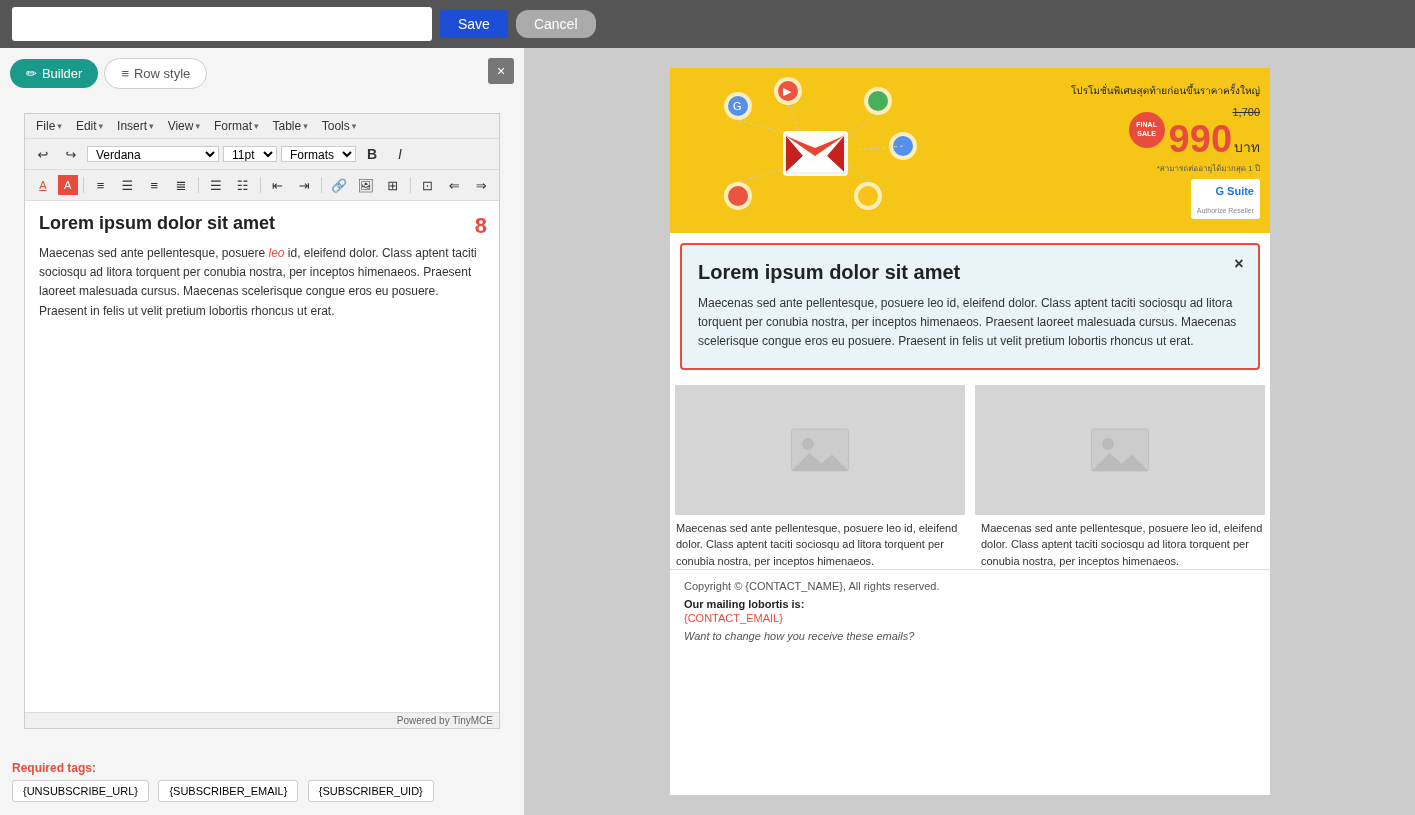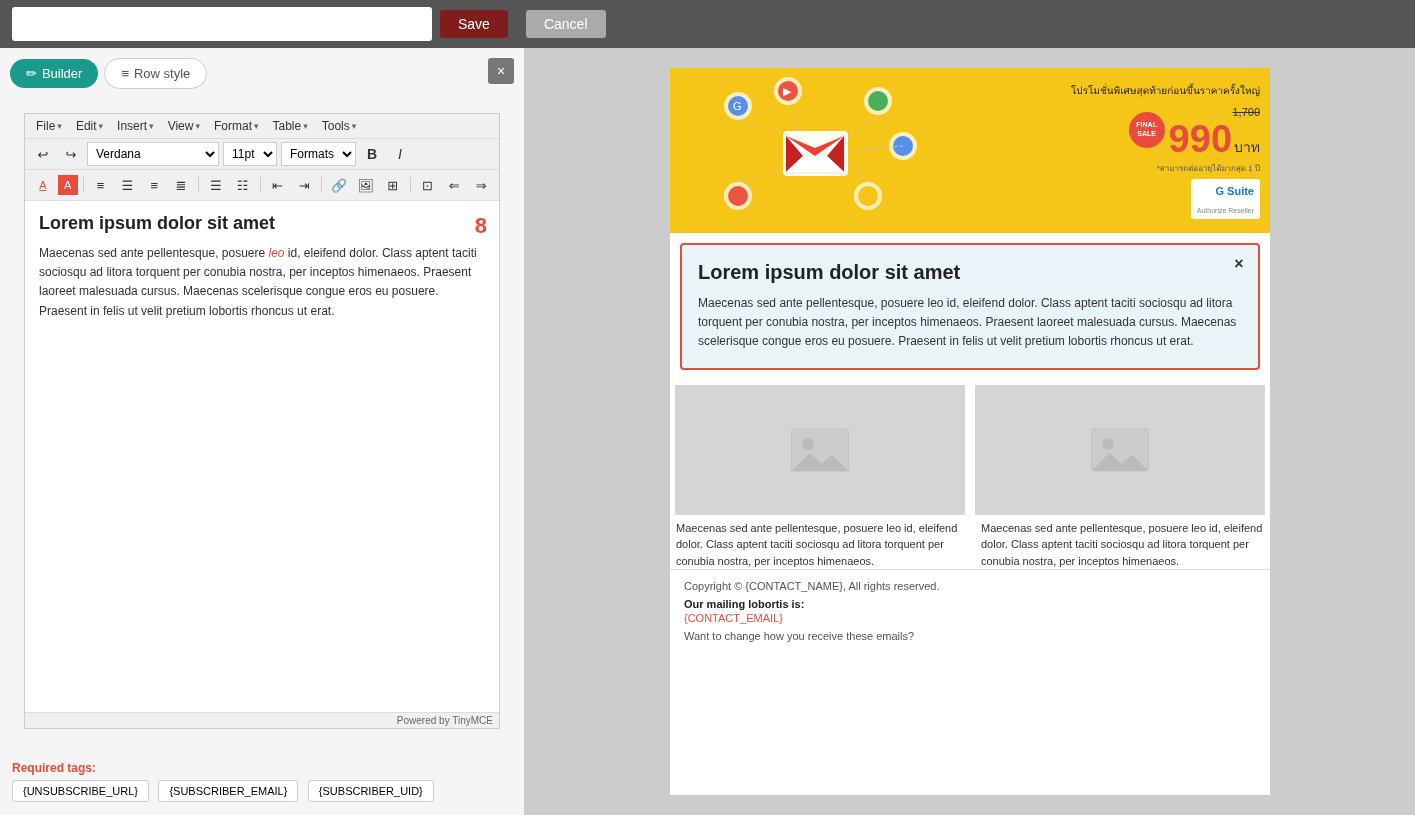--- a/index.html
+++ b/index.html
@@ -6,24 +6,24 @@
     body { font-family: Arial, sans-serif; background: #555; width: 1415px; height: 815px; overflow: hidden; }
 
     
     #topbar {
       display: flex; align-items: center; background: #555; padding: 6px 12px; gap: 8px; height: 48px;
     }
     #topbar input {
       width: 420px; height: 34px; padding: 0 10px; font-size: 14px; border: none; border-radius: 3px; background: #fff;
     }
     #topbar .btn-save {
-      background: #7f1d1d; color: #fff; border: none; border-radius: 3px; padding: 6px 18px; font-size: 14px; cursor: pointer;
+      background: #1d4ed8; color: #fff; border: none; border-radius: 3px; padding: 6px 18px; font-size: 14px; cursor: pointer;
     }
     #topbar .btn-cancel {
-      background: #aaa; color: #fff; border: none; border-radius: 3px; padding: 6px 18px; font-size: 14px; cursor: pointer; margin-left: 10px;
+      background: #aaa; color: #fff; border: none; border-radius: 12px; padding: 6px 18px; font-size: 14px; cursor: pointer;
     }
 
     
     #main { display: flex; height: calc(815px - 48px); }
 
     
     #left-panel {
       width: 525px; background: #f5f5f5; display: flex; flex-direction: column; border-right: 1px solid #ccc; position: relative;
     }
 
@@ -56,21 +56,21 @@
       background: #f0f0f0; border-bottom: 1px solid #ddd; padding: 3px 6px; display: flex; align-items: center; gap: 4px;
     }
     #toolbar3 {
       background: #f0f0f0; border-bottom: 1px solid #ddd; padding: 3px 6px; display: flex; align-items: center; gap: 3px;
     }
     .tb-btn {
       width: 24px; height: 24px; background: none; border: none; cursor: pointer; display: flex; align-items: center; justify-content: center;
       font-size: 13px; color: #333;
     }
     .tb-select {
-      height: 24px; font-size: 12px; border: 1px solid #ccc; background: #fff; padding: 0 4px; cursor: pointer;
+      height: 16px; font-size: 12px; border: 1px solid #ccc; background: #fff; padding: 0 4px; cursor: pointer;
     }
     .tb-arrow { font-size: 9px; color: #666; }
 
     
     #editor-content {
       flex: 1; padding: 12px 14px; overflow-y: auto; font-family: Verdana, sans-serif; font-size: 11pt;
       background: #fff; position: relative;
     }
     #editor-content h2 { font-size: 18px; font-weight: bold; color: #222; margin-bottom: 10px; }
     #editor-content p { font-size: 12px; line-height: 1.6; color: #333; }
@@ -338,19 +338,19 @@
       </div>
 
       <div id="email-footer">
         <div style="margin-bottom:6px;">Copyright © {CONTACT_NAME}, All rights reserved.</div>
         <div style="margin-bottom:2px;">
           <b>Our mailing lobortis is:</b>
         </div>
         <div style="margin-bottom:6px;">
           <a class="link">{CONTACT_EMAIL}</a>
         </div>
-        <div style="margin-bottom:8px;">Want to change how you receive these emails?</div>
+        <div style="margin-bottom:8px;font-style:italic;">Want to change how you receive these emails?</div>
       </div>
 
     </div>
   </div>
 
 </div>
 
 </body></html>

